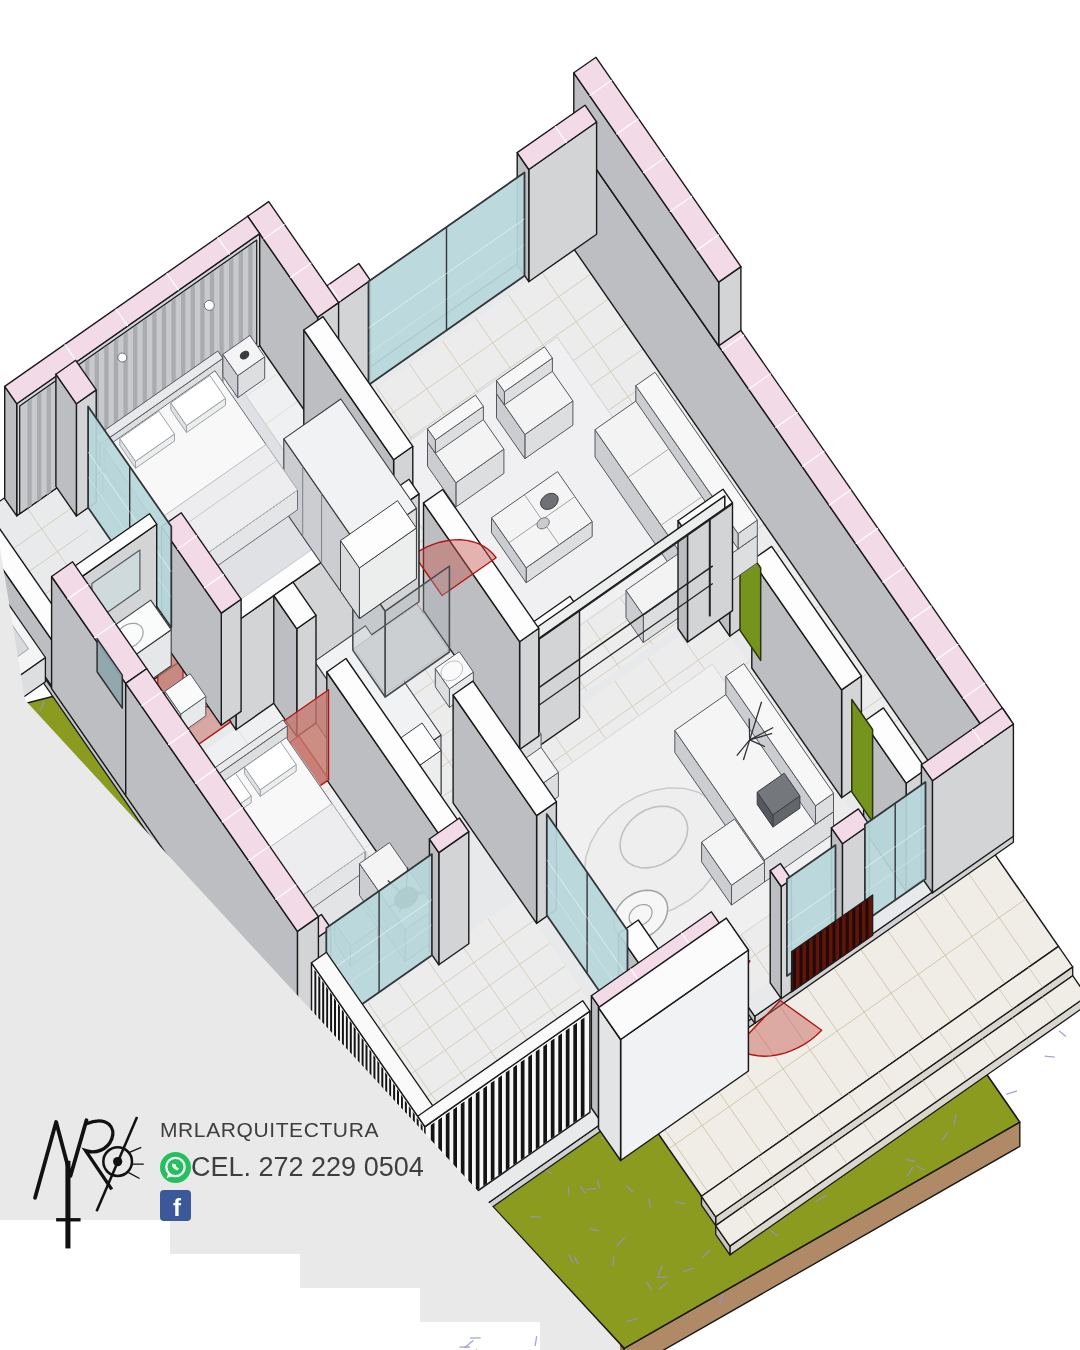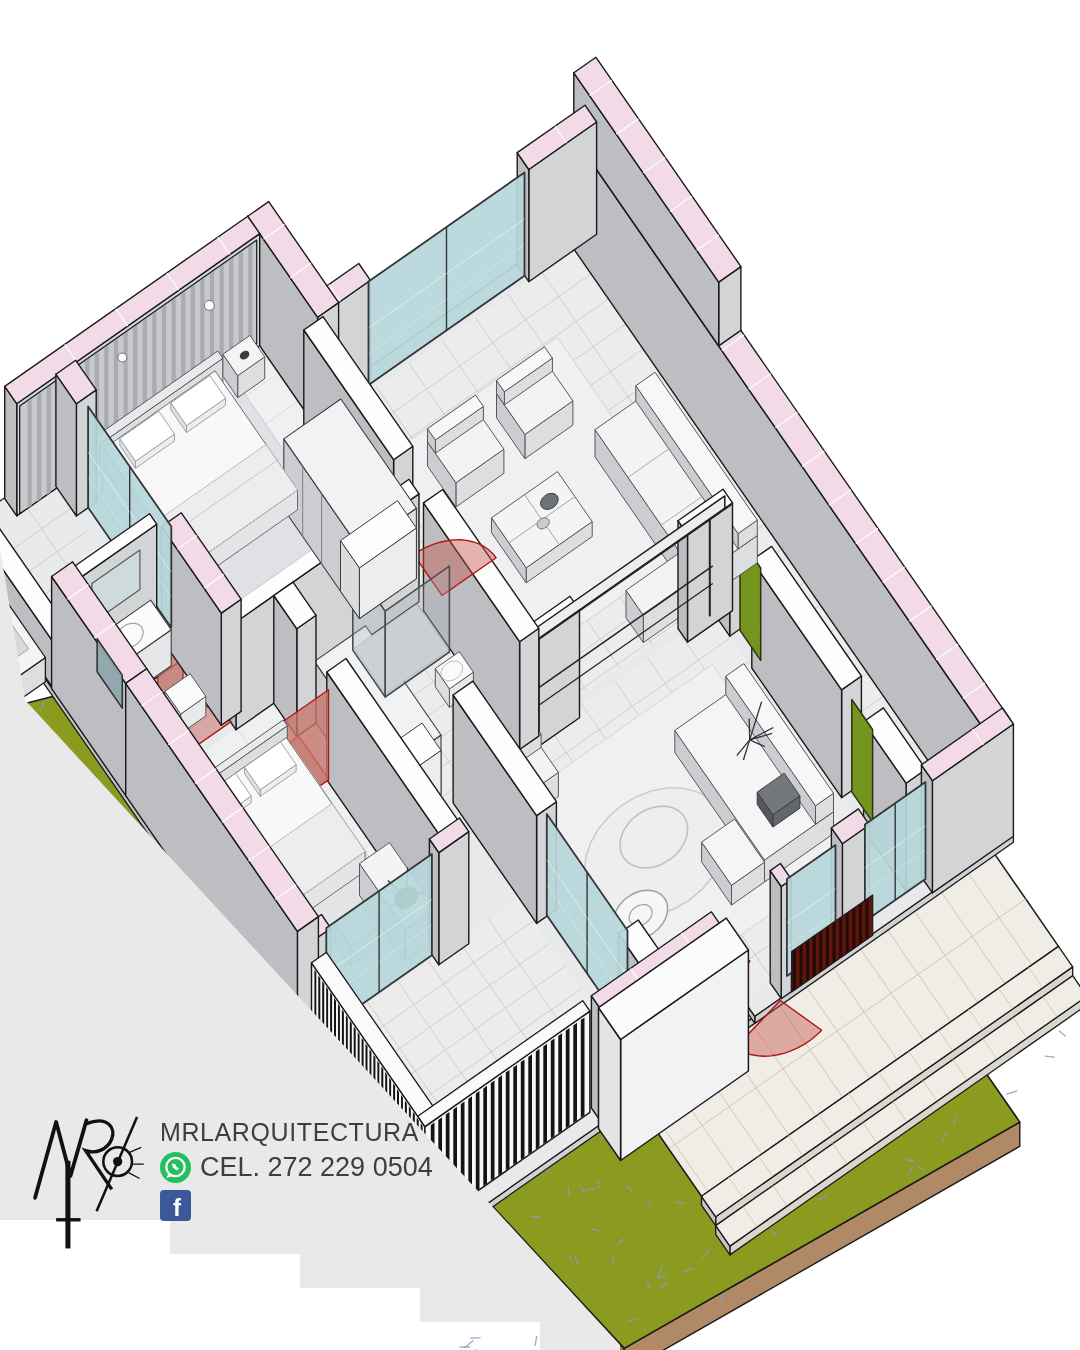--- a/index.html
+++ b/index.html
@@ -2,22 +2,22 @@
 <html><head>
 <meta charset="utf-8">
 <style>
   html,body{margin:0;padding:0;background:#fff;}
   #stage{position:relative;width:1080px;height:1350px;background:#ffffff;overflow:hidden;
          font-family:"Liberation Sans",sans-serif;}
   #scene{position:absolute;left:0;top:0;}
   #footer{position:absolute;left:30px;top:1102px;width:560px;height:200px;}
   #logo{position:absolute;left:0;top:4px;}
   .txt{position:absolute;left:130px;color:#3e3e3e;}
-  .brand-name{top:16px;font-size:25px;letter-spacing:0.6px;font-weight:500;}
-  .row{position:absolute;left:130px;display:flex;gap:9px;}
+  .brand-name{top:16px;font-size:21px;letter-spacing:0.6px;font-weight:500;}
+  .row{position:absolute;left:130px;display:flex;}
   .row-phone{top:50px;}
   .row-fb{top:88px;}
   .row .label{font-size:27px;color:#3e3e3e;}
   .badge{width:31px;height:31px;flex:0 0 auto;}
 </style>
 </head>
 <body>
 
 <div id="stage">
   <svg id="scene" width="1080" height="1350" viewBox="0 0 1080 1350">

